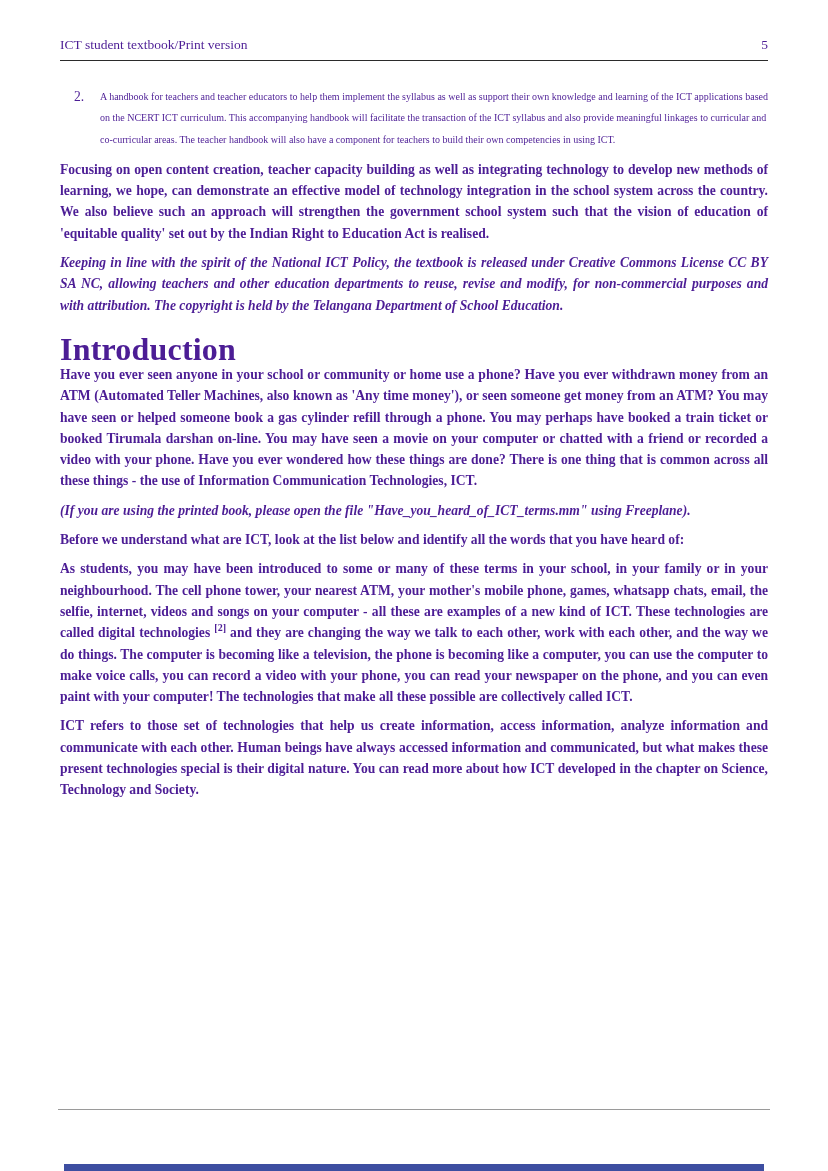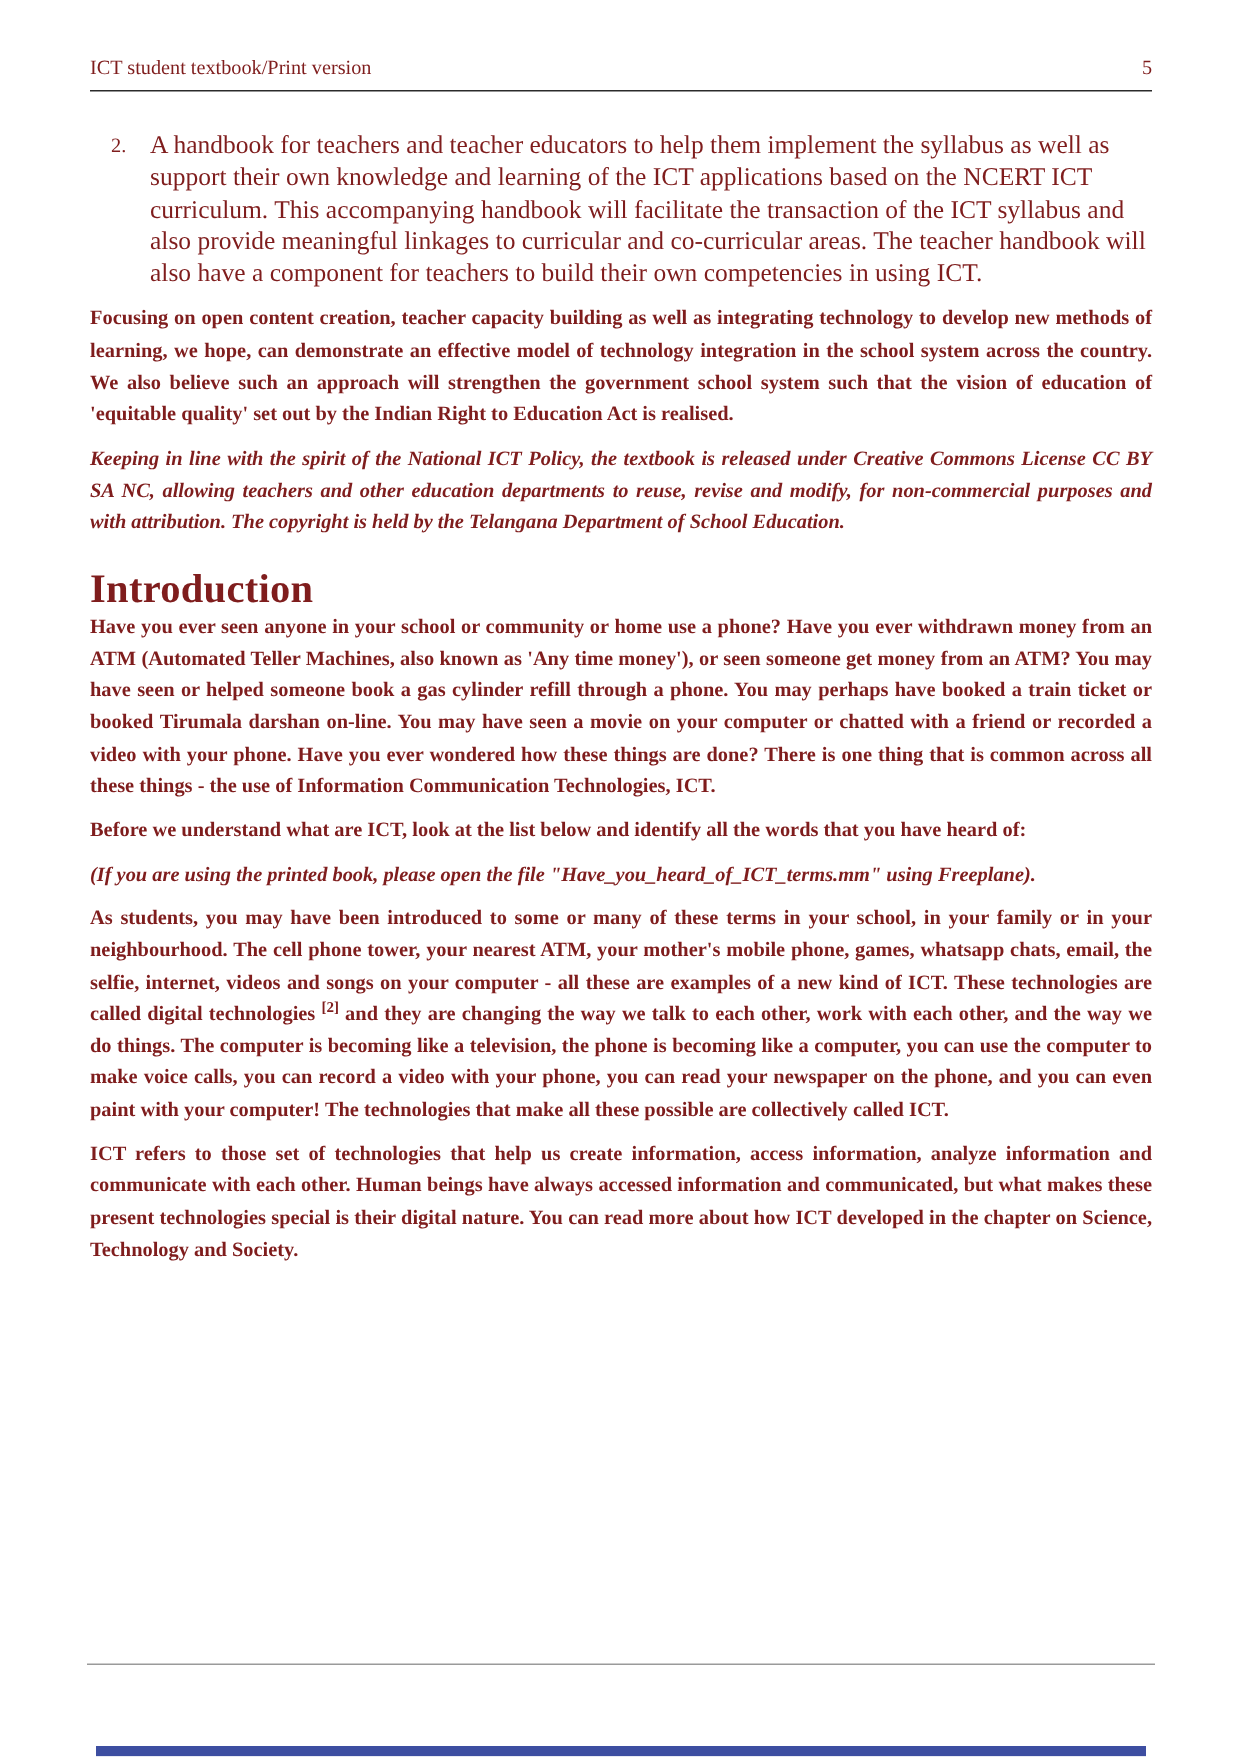--- a/index.html
+++ b/index.html
@@ -3,42 +3,42 @@
 <meta charset="utf-8">
 <style>
   * { margin:0; padding:0; box-sizing:border-box; }
   html, body { background:#ffffff; }
   .page {
     position:relative;
     width:828px; height:1171px;
     margin:0 auto;
     background:#ffffff;
     font-family:"Liberation Serif", serif;
-    color:#7f1d1d;
+    color:#4c1d95;
     overflow:hidden;
   }
   .inner { padding:36px 60px 0 60px; }
   .header {
     display:flex; justify-content:space-between; align-items:flex-end;
     font-size:13.5px; line-height:17px;
     padding-bottom:7px;
     border-bottom:1.5px solid #2b2b2b;
   }
   .content { padding-top:25px; }
   .para {
     font-size:13.6px; line-height:21.3px;
     text-align:justify;
     margin-bottom:8px;
     font-weight:bold;
   }
   .list-item { display:flex; margin-bottom:9px; }
   .list-num { flex:none; width:26px; margin-left:14px; font-size:13.6px; line-height:21.3px; }
-  .list-text { font-size:17px; line-height:21.3px; text-align:left; }
+  .list-text { font-size:10px; line-height:21.3px; text-align:left; }
   .italic { font-style:italic; }
-  h1.doc-h1 { font-size:27px; line-height:30px; font-weight:bold; margin:18px 0 0 0; letter-spacing:0.2px; }
+  h1.doc-h1 { font-size:32px; line-height:30px; font-weight:bold; margin:18px 0 0 0; letter-spacing:0.2px; }
   h2.doc-h2 { font-size:17px; line-height:20px; font-weight:bold; margin:21px 0 12px 0; }
   sup.ref { font-size:10px; line-height:0; vertical-align:super; }
   .footer-rule {
     position:absolute; left:58px; right:58px; top:1109px;
     border-top:1.5px solid #9a9a9a;
   }
   .accent-bar {
     position:absolute; left:64px; right:64px; bottom:0; height:7px;
   }
 </style>
@@ -62,23 +62,23 @@
 
       <p class="para">Focusing on open content creation, teacher capacity building as well as integrating technology to develop new methods of learning, we hope, can demonstrate an effective model of technology integration in the school system across the country. We also believe such an approach will strengthen the government school system such that the vision of education of 'equitable quality' set out by the Indian Right to Education Act is realised.</p>
 
       <p class="para italic">Keeping in line with the spirit of the National ICT Policy, the textbook is released under Creative Commons License CC BY SA NC, allowing teachers and other education departments to reuse, revise and modify, for non-commercial purposes and with attribution. The copyright is held by the Telangana Department of School Education.</p>
 
       <h1 class="doc-h1">Introduction</h1>
 
 
       <p class="para">Have you ever seen anyone in your school or community or home use a phone? Have you ever withdrawn money from an ATM (Automated Teller Machines, also known as 'Any time money'), or seen someone get money from an ATM? You may have seen or helped someone book a gas cylinder refill through a phone. You may perhaps have booked a train ticket or booked Tirumala darshan on-line. You may have seen a movie on your computer or chatted with a friend or recorded a video with your phone. Have you ever wondered how these things are done? There is one thing that is common across all these things - the use of Information Communication Technologies, ICT.</p>
 
+      <p class="para italic">(If you are using the printed book, please open the file "Have_you_heard_of_ICT_terms.mm" using Freeplane).</p>
+
       <p class="para">Before we understand what are ICT, look at the list below and identify all the words that you have heard of:</p>
-
-      <p class="para italic">(If you are using the printed book, please open the file "Have_you_heard_of_ICT_terms.mm" using Freeplane).</p>
 
       <p class="para"><span>As students, you may have been introduced to some or many of these terms in your school, in your family or in your neighbourhood. The cell phone tower, your nearest ATM, your mother's mobile phone, games, whatsapp chats, email, the selfie, internet, videos and songs on your computer - all these are examples of a new kind of ICT. These technologies are called digital technologies</span>
 <sup class="ref">[2]</sup>
 <span>and they are changing the way we talk to each other, work with each other, and the way we do things. The computer is becoming like a television, the phone is becoming like a computer, you can use the computer to make voice calls, you can record a video with your phone, you can read your newspaper on the phone, and you can even paint with your computer! The technologies that make all these possible are collectively called ICT.</span></p>
 
       <p class="para">ICT refers to those set of technologies that help us create information, access information, analyze information and communicate with each other. Human beings have always accessed information and communicated, but what makes these present technologies special is their digital nature. You can read more about how ICT developed in the chapter on Science, Technology and Society.</p>
 
     </div>
   </div>
 

